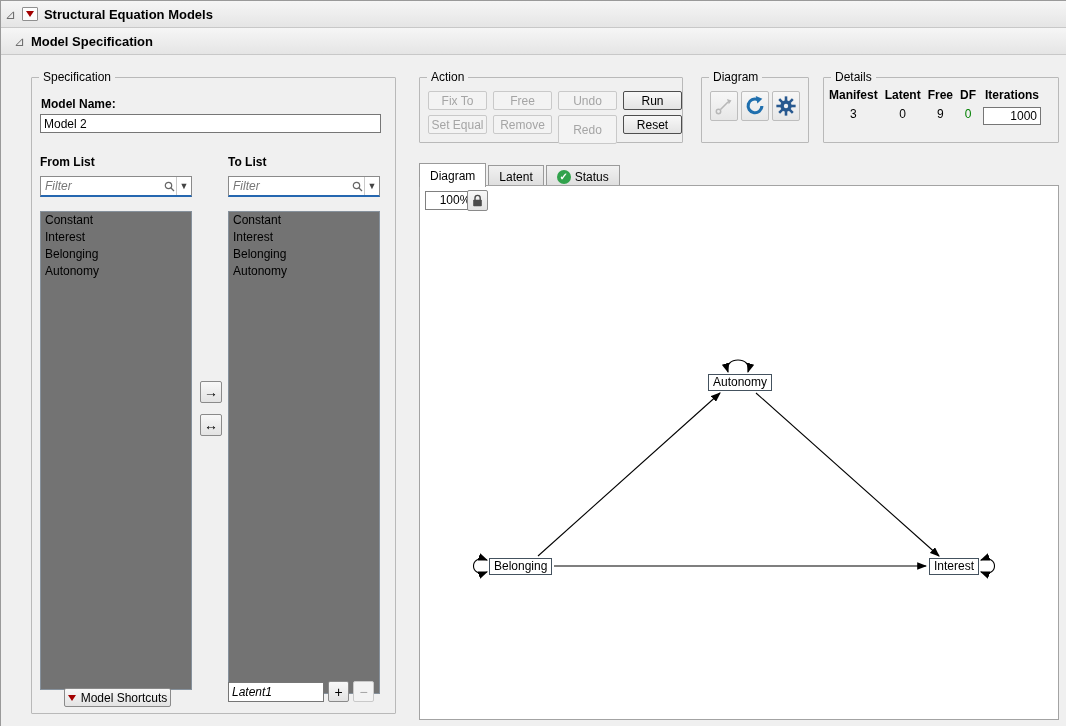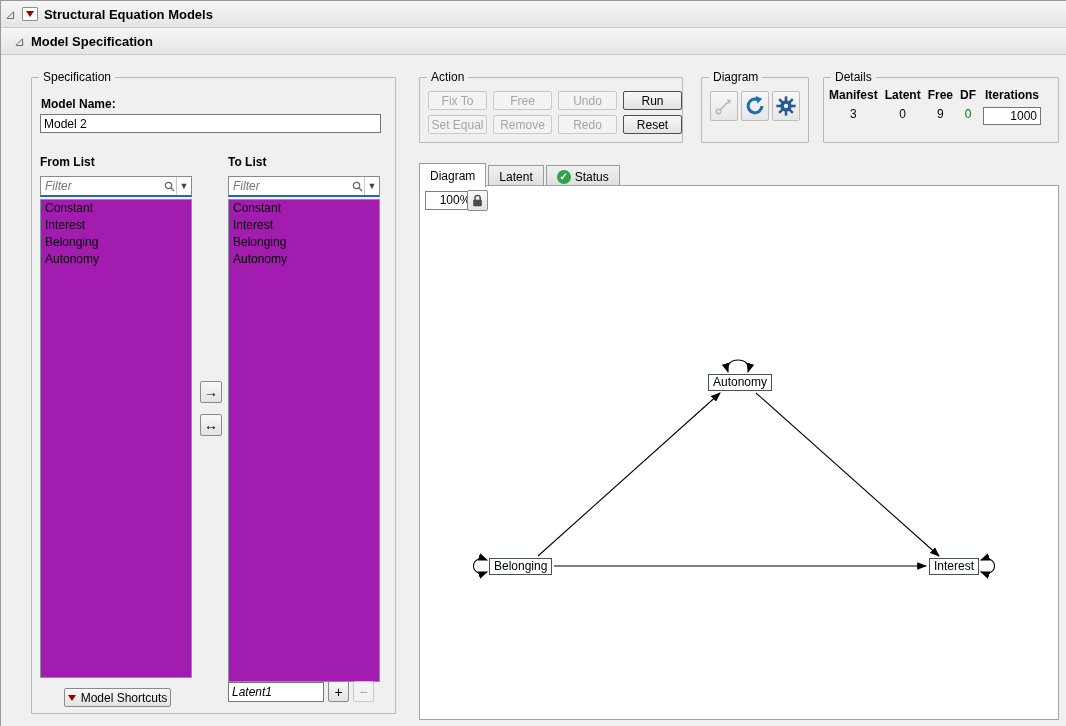--- a/index.html
+++ b/index.html
@@ -60,21 +60,21 @@
   .filter input {
     flex:1; min-width:0; border:none; outline:none; background:transparent;
     font-family:"Liberation Sans",sans-serif; font-size:12px; padding:0 4px;
   }
   .filter input::placeholder { font-style:italic; color:#767676; }
   .filter .mag { flex:0 0 14px; display:flex; align-items:center; justify-content:center; }
   .filter .dd {
     flex:0 0 15px; align-self:stretch; border-left:1px solid #c9c9c9;
     display:flex; align-items:center; justify-content:center; color:#444; font-size:9px;
   }
-  .listbox { position:absolute; background:#a21caf; border:1px solid #86919c; overflow:hidden; }
+  .listbox { position:absolute; background:#737373; border:1px solid #86919c; overflow:hidden;margin-top:12px; }
   .listbox .item { height:17px; line-height:17px; padding:0 4px; }
 
   
   .tabs { position:absolute; left:418px; top:162px; display:flex; align-items:flex-end; }
   .tab {
     display:inline-flex; align-items:center; gap:4px;
     height:22px; padding:0 10px; margin-right:2px;
     border:1px solid #9a9a9a; border-bottom:none;
     background:linear-gradient(#f1f1f1,#dddddd);
     position:relative; z-index:1;
@@ -201,21 +201,21 @@
 
   <div class="groupbox" style="left:418px; top:76px; width:264px; height:66px;">
     <span class="gb-label">Action</span>
     <div style="position:absolute; left:8px; top:13px; display:grid; grid-template-columns:repeat(4,59px); gap:5px 6px;">
       <button class="btn disabled" style="height:19px;">Fix To</button>
       <button class="btn disabled" style="height:19px;">Free</button>
       <button class="btn disabled" style="height:19px;">Undo</button>
       <button class="btn primary" style="height:19px;">Run</button>
       <button class="btn disabled" style="height:19px;">Set Equal</button>
       <button class="btn disabled" style="height:19px;">Remove</button>
-      <button class="btn disabled" style="height:19px;">Redo</button>
+      <button class="btn disabled" style="height:29px;">Redo</button>
       <button class="btn primary" style="height:19px;">Reset</button>
     </div>
   </div>
 
   <div class="groupbox" style="left:700px; top:76px; width:108px; height:66px;">
     <span class="gb-label">Diagram</span>
     <button class="iconbtn" style="left:8px; top:13px;">
       <svg width="20" height="20" viewBox="0 0 20 20">
         <circle cx="4.5" cy="15.5" r="2.2" fill="none" stroke="#b8b8b8" stroke-width="1.5"></circle>
         <line x1="6.5" y1="13.5" x2="14" y2="6" stroke="#b8b8b8" stroke-width="1.6"></line>

